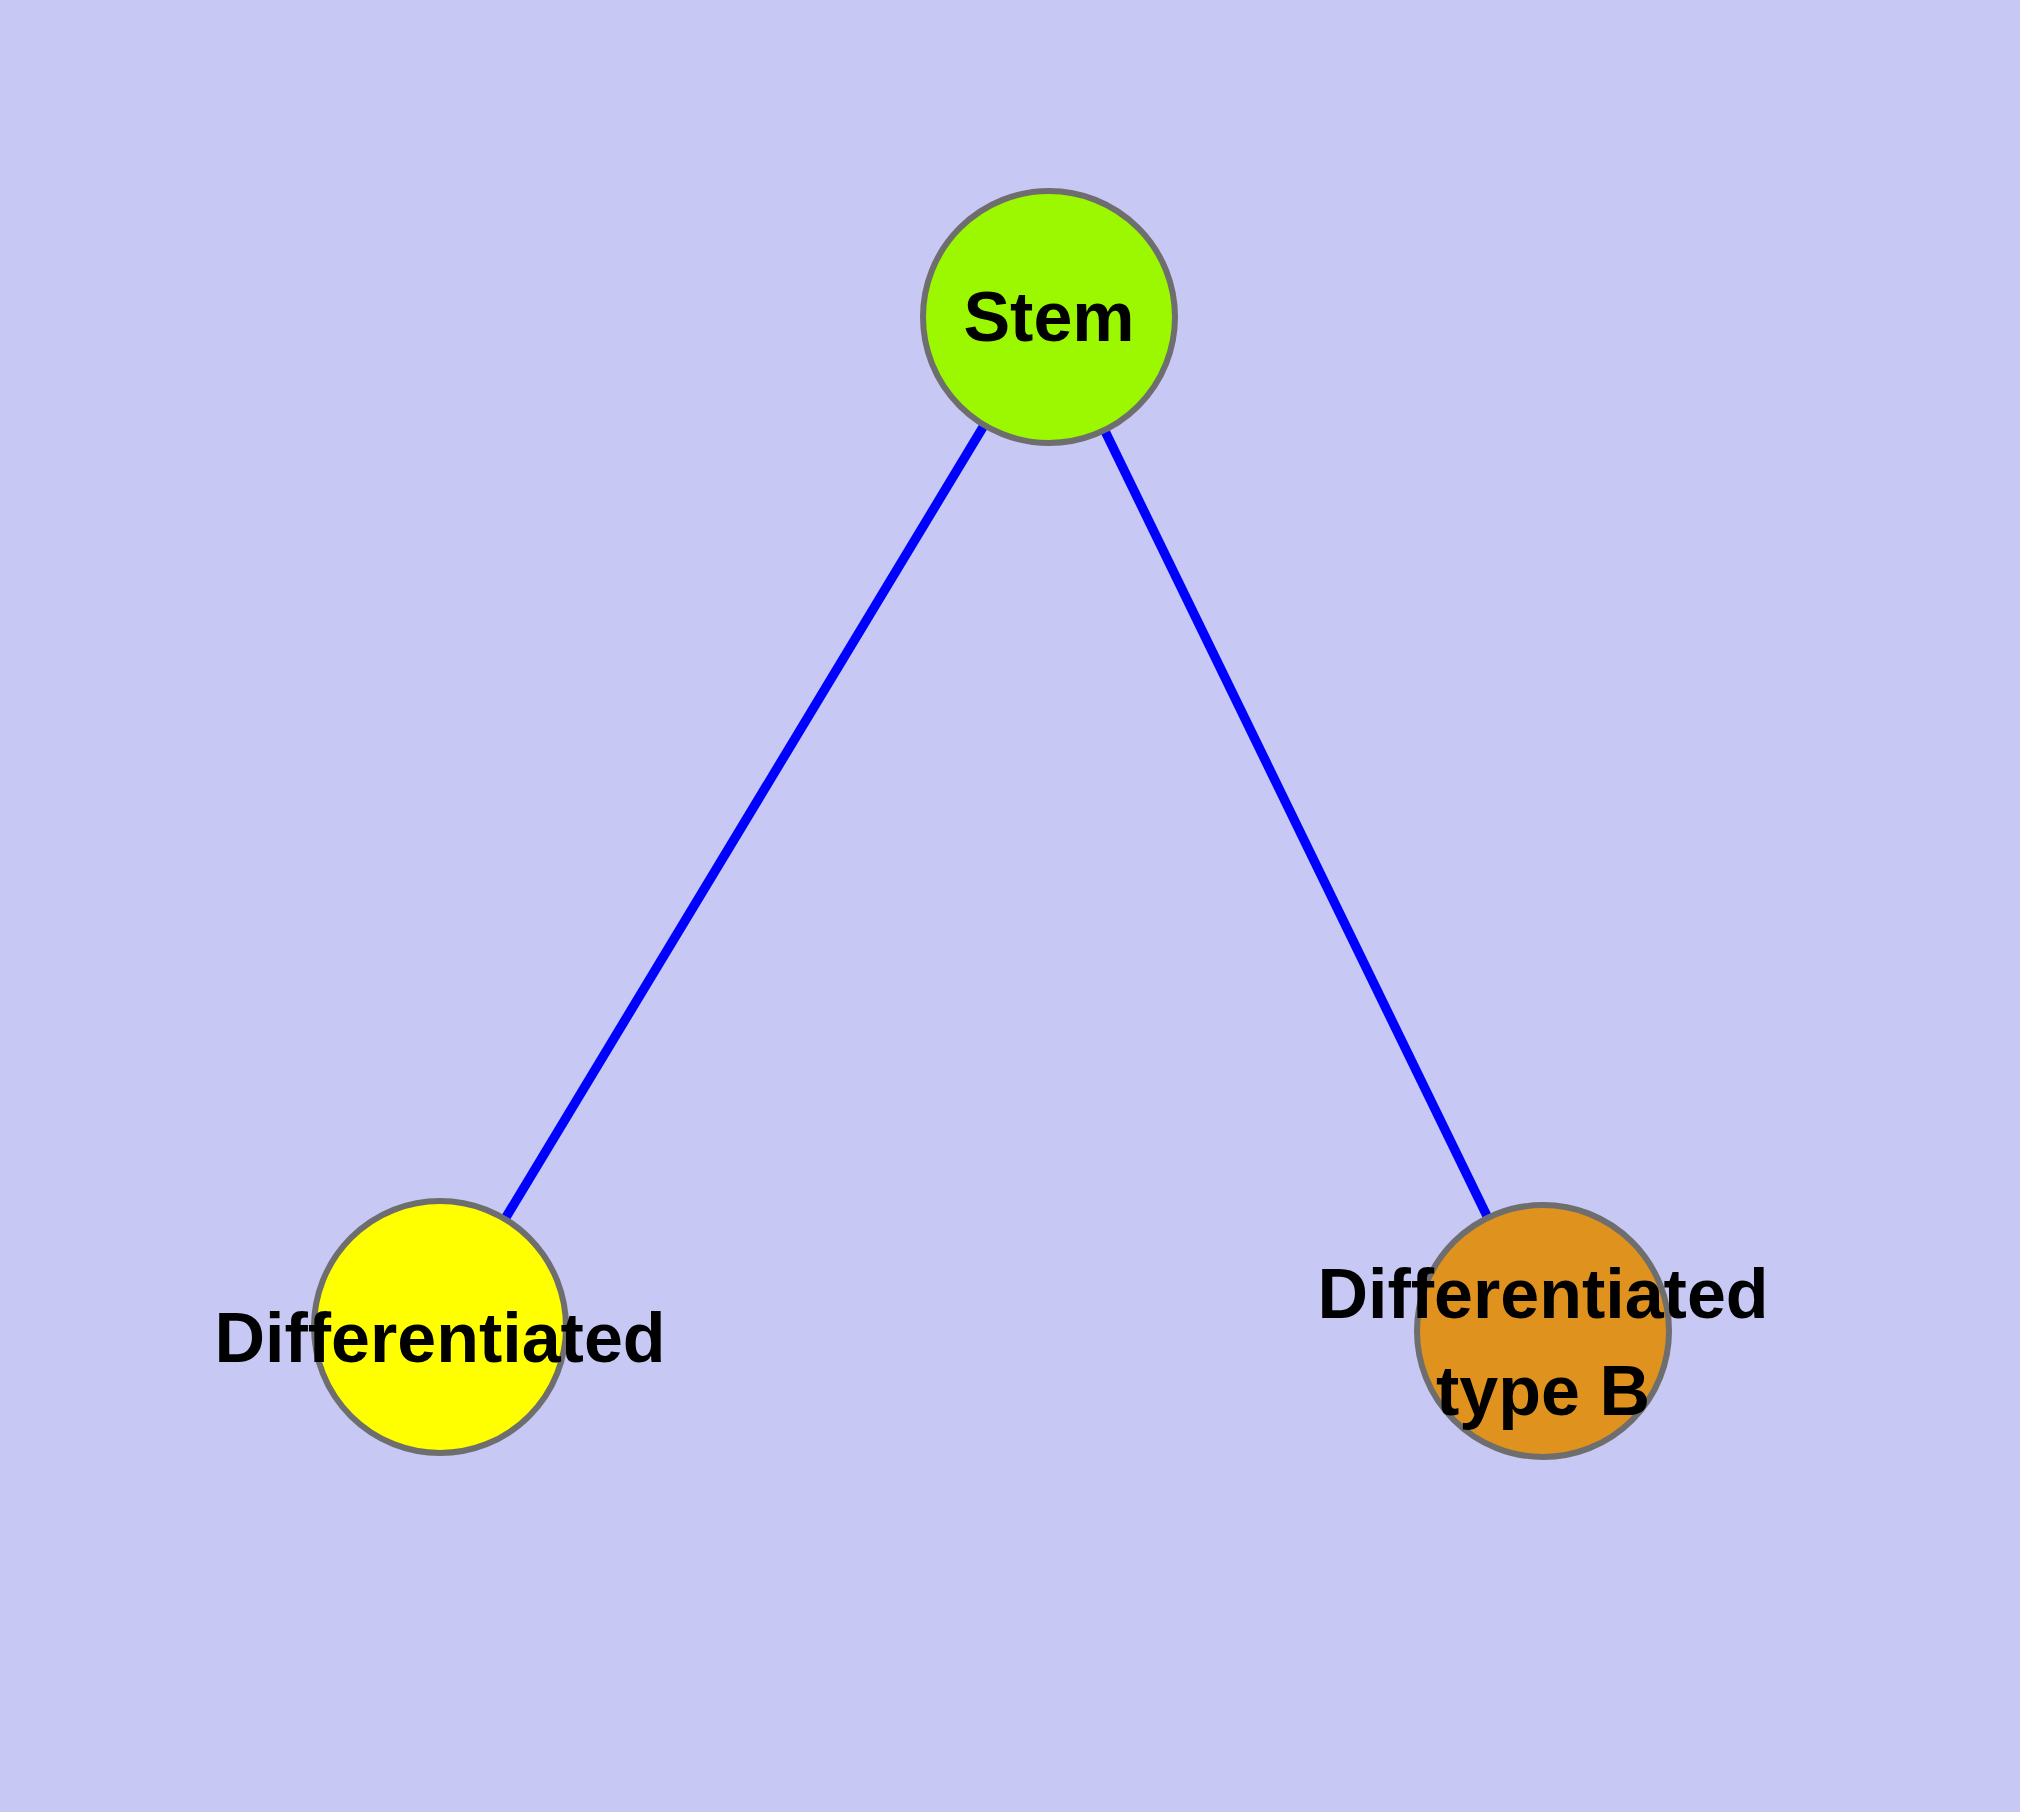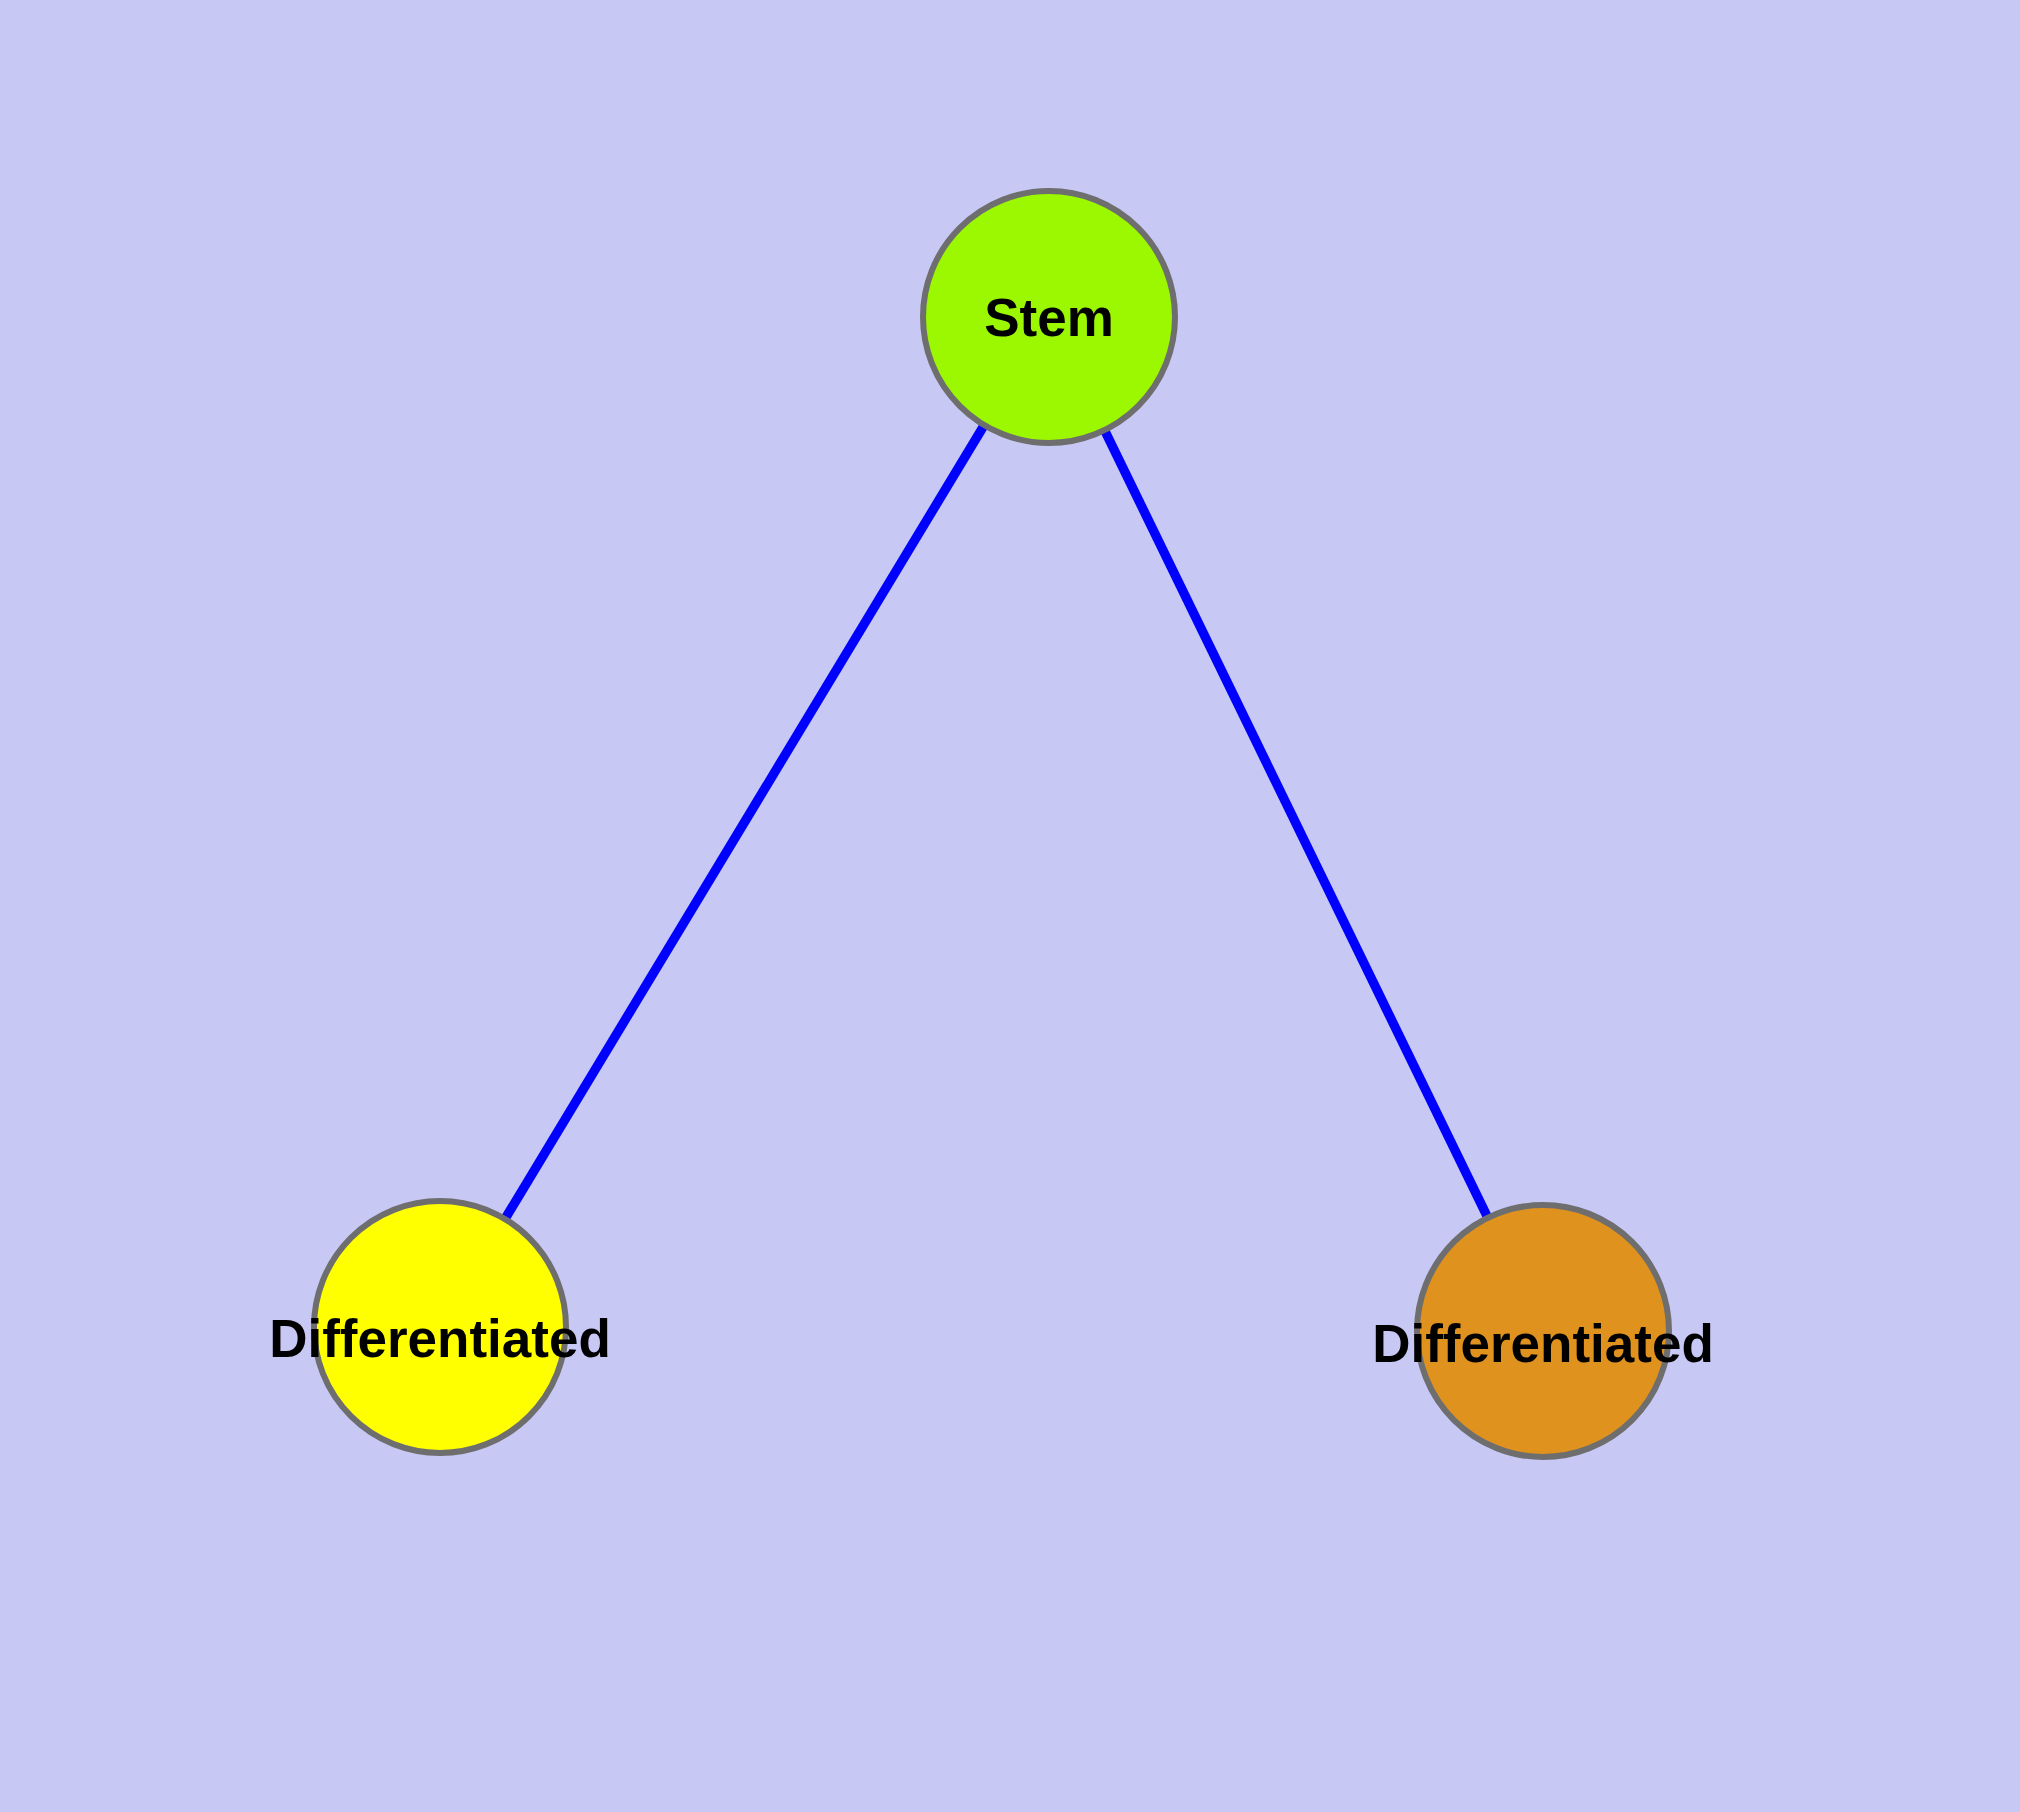--- a/index.html
+++ b/index.html
@@ -23,21 +23,21 @@
     border-radius: 50%;
     box-sizing: border-box;
     z-index: 2;
   }
   .node-label {
     position: absolute;
     transform: translate(-50%, -50%);
     z-index: 3;
     font-family: "Liberation Sans", sans-serif;
     font-weight: bold;
-    font-size: 53px;
+    font-size: 70px;
     line-height: 97px;
     text-align: center;
     white-space: nowrap;
   }
 </style>
 </head>
 <body>
 
 <div class="canvas" style="background: rgb(200, 200, 245);">
   <svg class="edge-layer" viewBox="0 0 2384 2138" xmlns="http://www.w3.org/2000/svg">
@@ -49,15 +49,16 @@
     <div class="node-label" style="left: 1049px; top: 317px; color: rgb(0, 0, 0);">
       <div>Stem</div>
     </div>
     <div class="node" style="left: 311px; top: 1198px; width: 258px; height: 258px; background: rgb(255, 255, 0); border-color: rgb(110, 110, 110); border-width: 6px;"></div>
     <div class="node-label" style="left: 440px; top: 1338px; color: rgb(0, 0, 0);">
       <div>Differentiated</div>
     </div>
     <div class="node" style="left: 1414px; top: 1202px; width: 258px; height: 258px; background: rgb(224, 146, 30); border-color: rgb(110, 110, 110); border-width: 6px;"></div>
     <div class="node-label" style="left: 1543px; top: 1343px; color: rgb(0, 0, 0);">
       <div>Differentiated</div>
+      <div>type B</div>
     </div>
   </div>
 
 
 </body></html>

